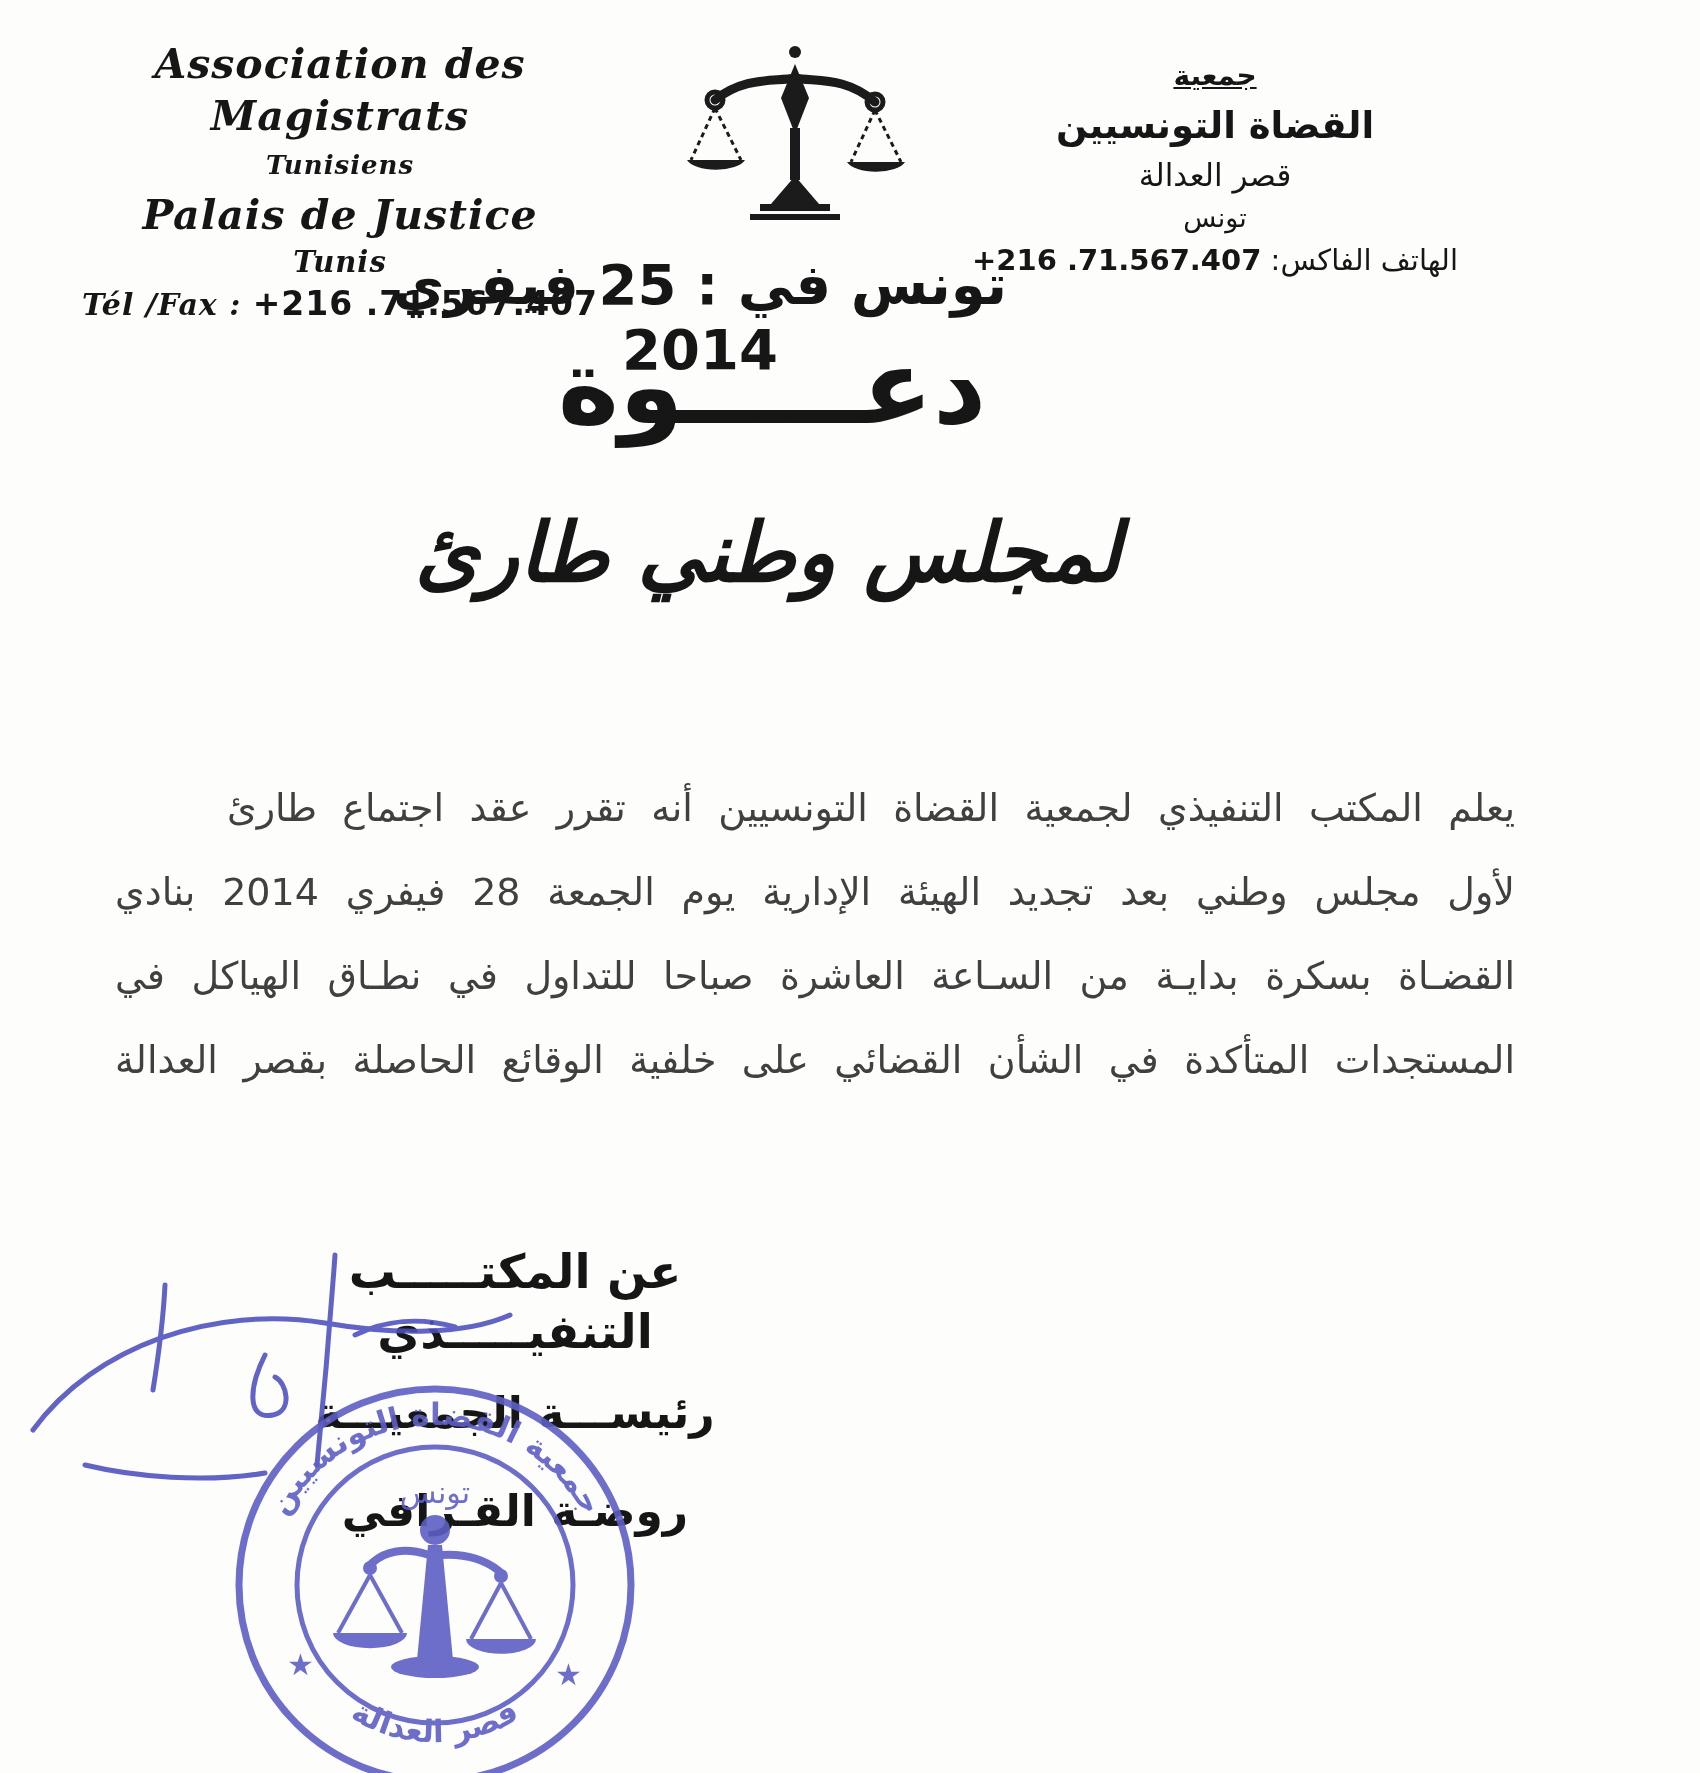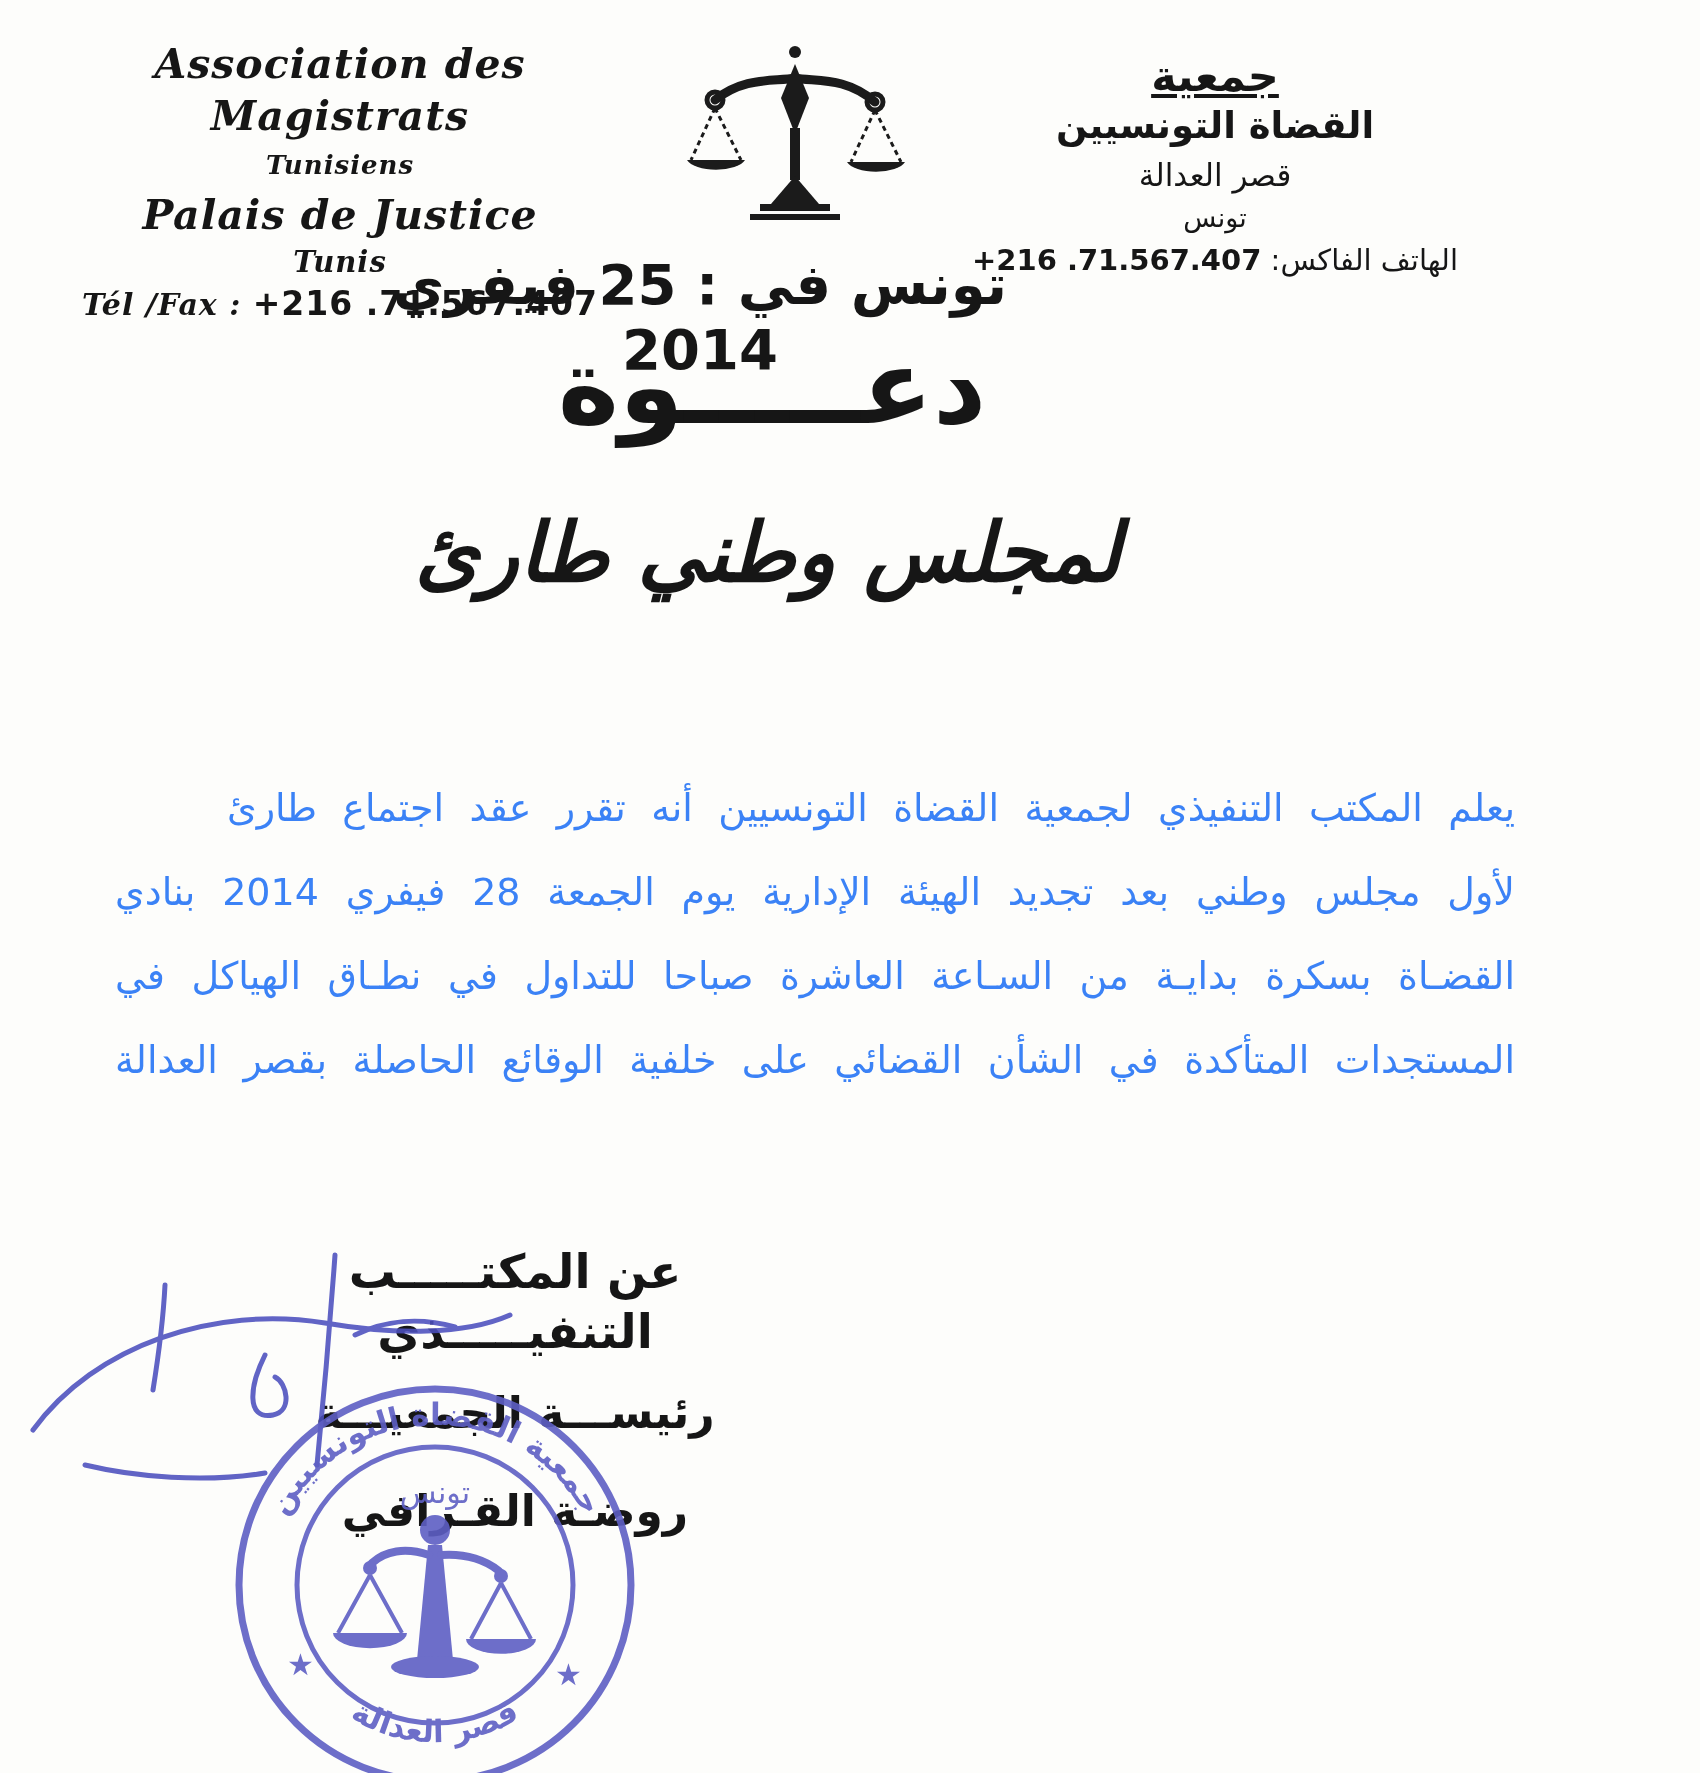--- a/index.html
+++ b/index.html
@@ -31,21 +31,21 @@
     font-family:"DejaVu Sans", sans-serif;
     font-style:normal; font-weight:bold; font-size:33px;
   }
 
   .hdr-logo { position:absolute; left:685px; top:38px; width:220px; height:185px; }
 
   .hdr-right {
     position:absolute; left:935px; top:52px; width:560px;
     text-align:center; direction:rtl;
   }
-  .hdr-right .a1 { font-size:43px; font-weight:bold; line-height:48px; text-decoration:underline; }
+  .hdr-right .a1 { font-size:28px; font-weight:bold; line-height:48px; text-decoration:underline; }
   .hdr-right .a2 { font-size:37px; font-weight:bold; line-height:52px; }
   .hdr-right .a3 { font-size:31px; line-height:46px; }
   .hdr-right .a4 { font-size:27px; line-height:40px; }
   .hdr-right .a5 { font-size:29px; line-height:44px; white-space:nowrap; }
   .ltr { direction:ltr; unicode-bidi:embed; font-weight:bold; }
 
   
   .date-line {
     position:absolute; left:390px; top:252px; width:620px;
     direction:rtl; text-align:center;
@@ -60,21 +60,21 @@
   .subtitle {
     position:absolute; left:0; top:488px; width:1700px; margin:0;
     transform:translateX(-82px);
     direction:rtl; text-align:center;
     font-size:82px; font-weight:bold; font-style:italic; line-height:130px;
   }
 
   
   .body-text {
     position:absolute; left:115px; top:766px; width:1400px;
-    direction:rtl; font-size:38px; color:#3b82f6;
+    direction:rtl; font-size:38px; color:#404040;
   }
   .body-text .line {
     height:84px; line-height:84px;
     text-align:justify; text-align-last:justify;
     white-space:nowrap;
   }
   .body-text .line.first { padding-left:112px; }
   .body-text .line.last  { text-align:right; text-align-last:right; padding-left:0; padding-right:145px; }
 
   

